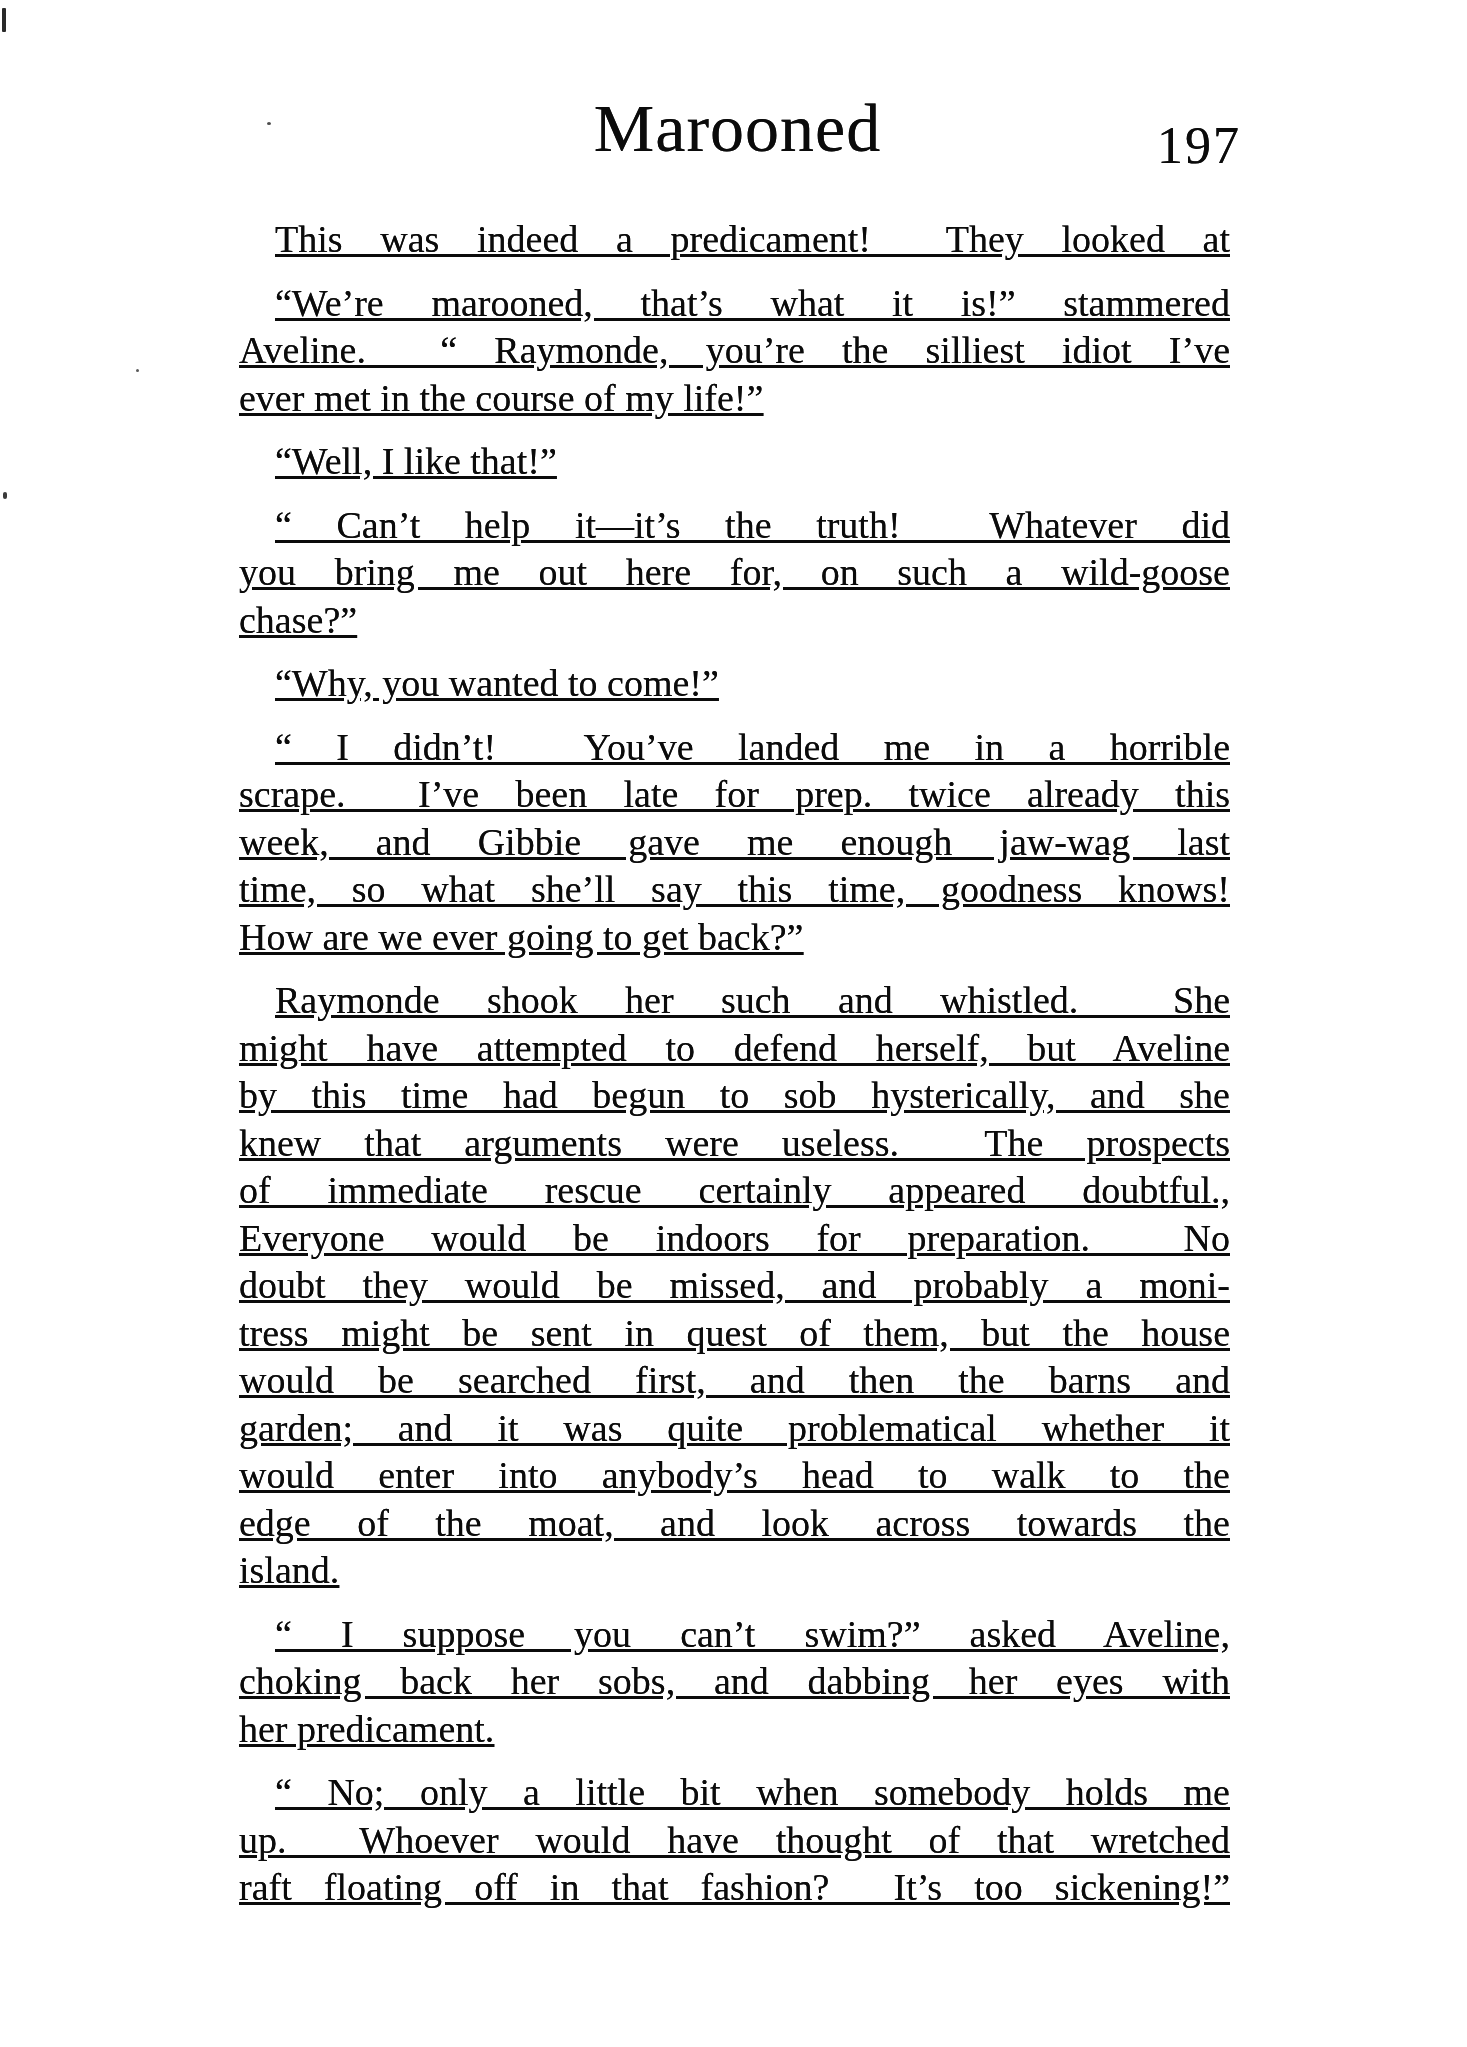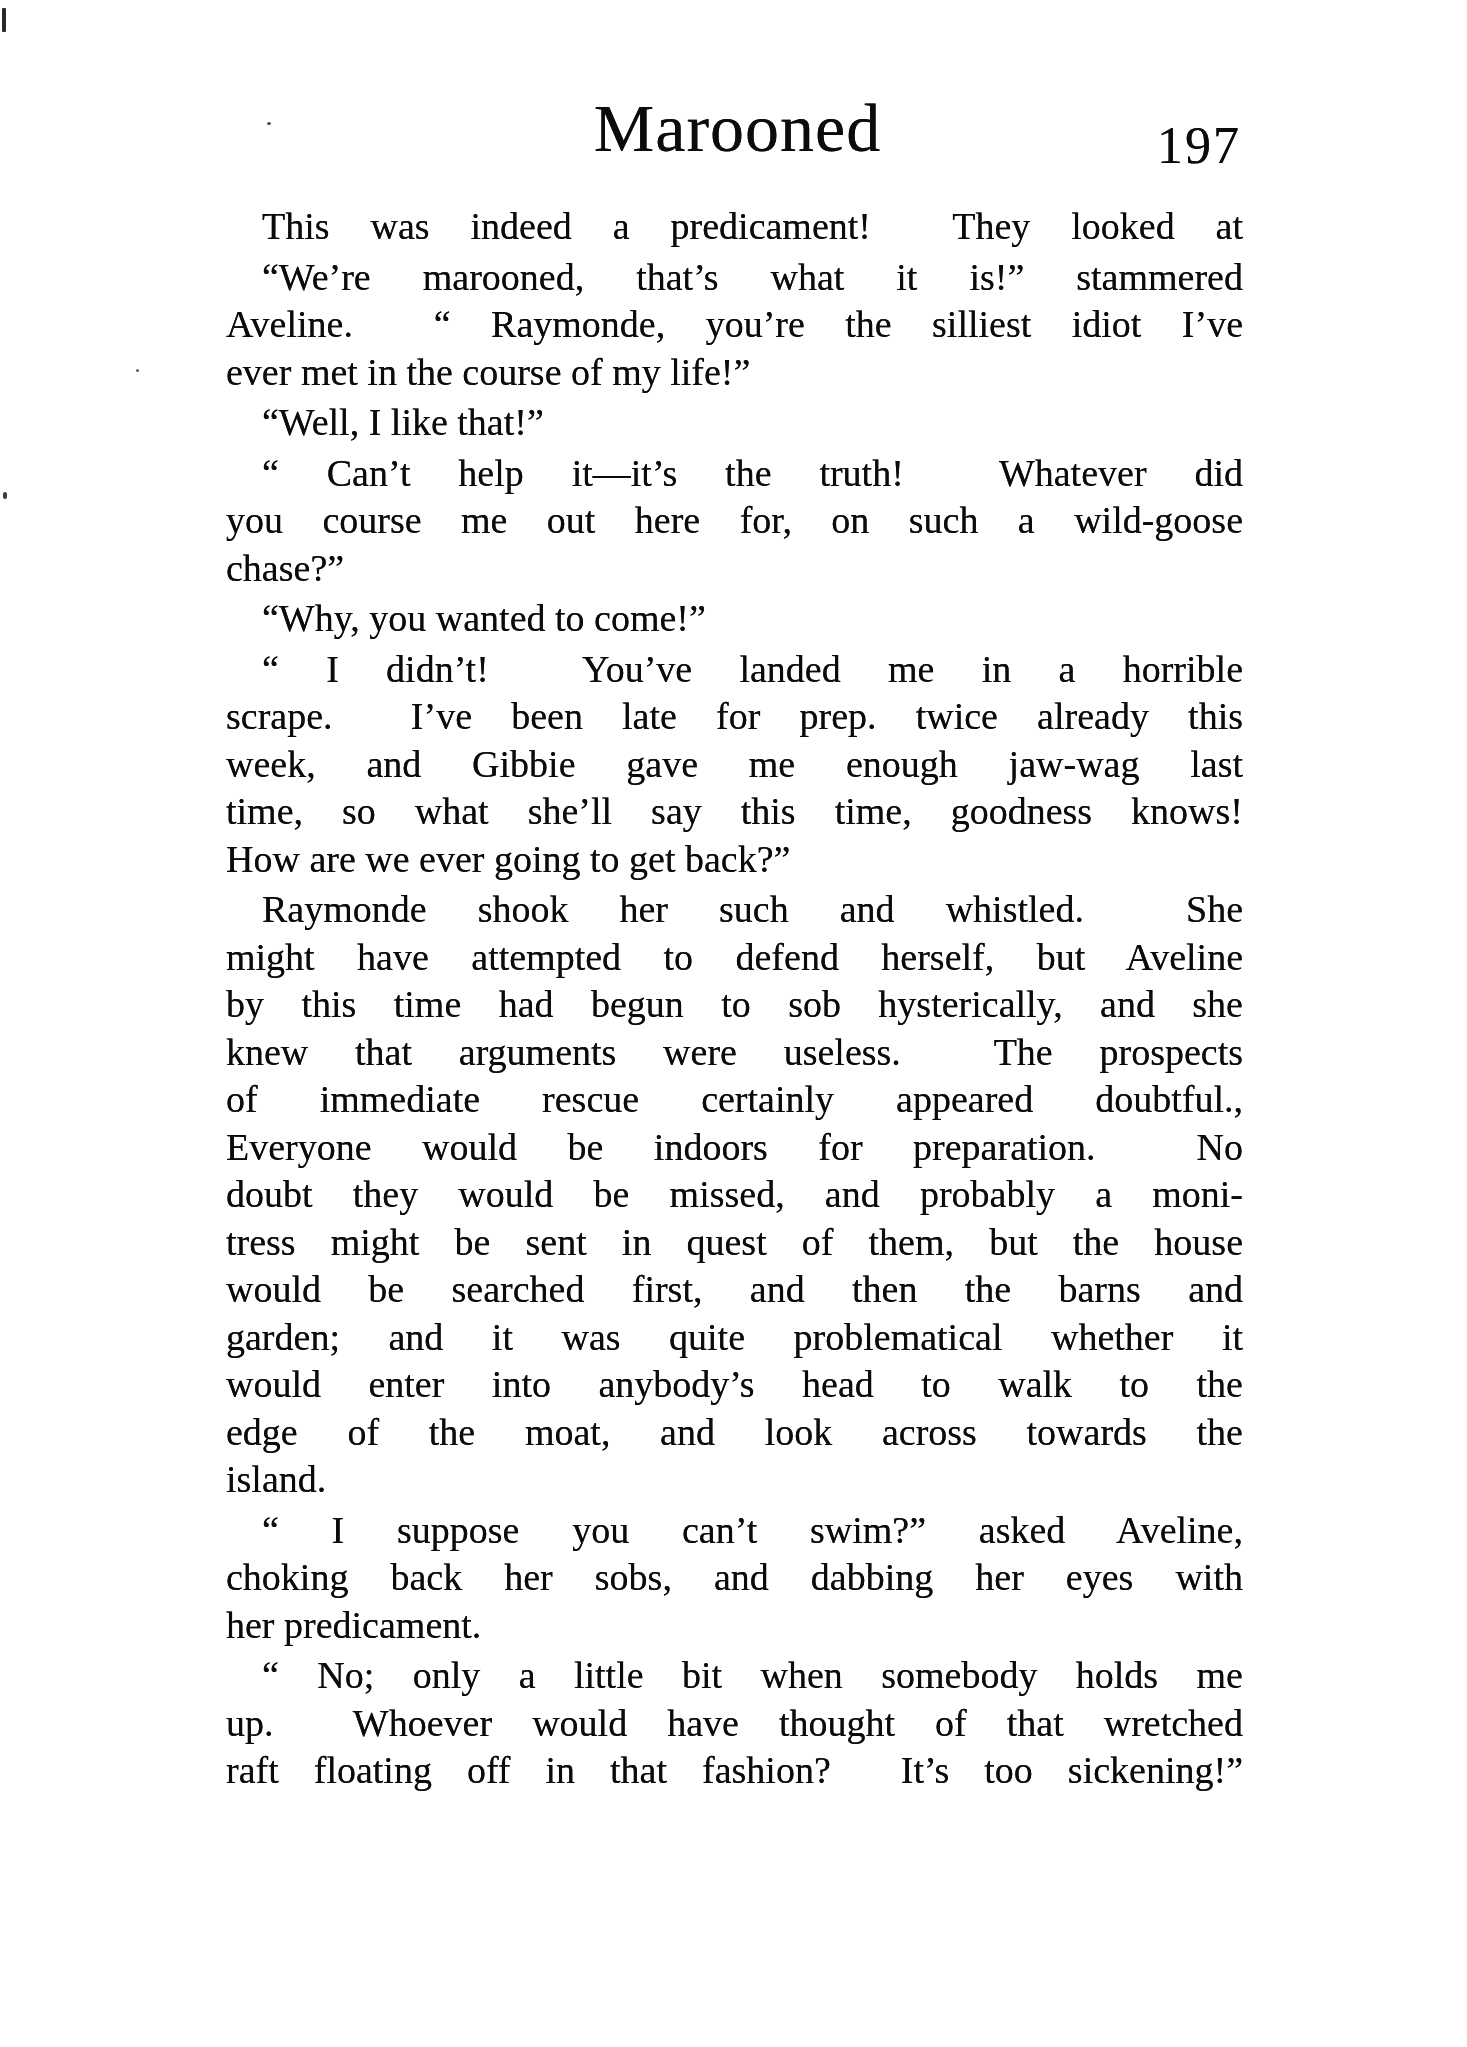--- a/index.html
+++ b/index.html
@@ -47,22 +47,23 @@
   }
   .page-body {
     position: absolute;
     top: 200px;
     left: 223px;
     width: 1023px;
     font-size: 38px;
     line-height: 47.5px;
   }
   .para {
-    margin: 3px;
+    margin: 16px;
     padding: 0;
+    text-decoration: underline;
   }
   .line {
     display: block;
     white-space: pre-wrap;
     text-align: justify;
     text-align-last: justify;
     text-justify: inter-word;
   }
   .line.last {
     text-align-last: left;
@@ -99,21 +100,21 @@
       <p class="para">
         <span class="line">“We’re marooned, that’s what it is!” stammered</span>
         <span class="line">Aveline.  “ Raymonde, you’re the silliest idiot I’ve</span>
         <span class="line last">ever met in the course of my life!”</span>
       </p>
       <p class="para">
         <span class="line last">“Well, I like that!”</span>
       </p>
       <p class="para">
         <span class="line">“ Can’t help it—it’s the truth!  Whatever did</span>
-        <span class="line">you course me out here for, on such a wild-goose</span>
+        <span class="line">you bring me out here for, on such a wild-goose</span>
         <span class="line last">chase?”</span>
       </p>
       <p class="para">
         <span class="line last">“Why, you wanted to come!”</span>
       </p>
       <p class="para">
         <span class="line">“ I didn’t!  You’ve landed me in a horrible</span>
         <span class="line">scrape.  I’ve been late for prep. twice already this</span>
         <span class="line">week, and Gibbie gave me enough jaw-wag last</span>
         <span class="line">time, so what she’ll say this time, goodness knows!</span>

